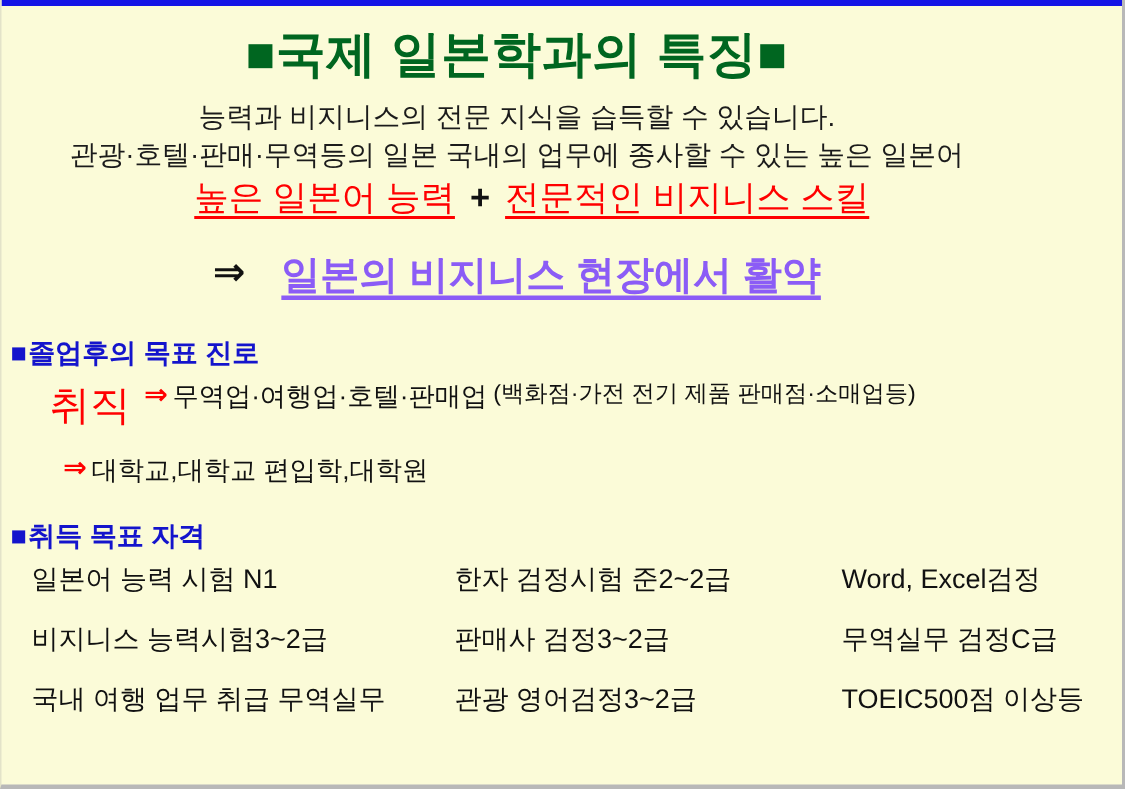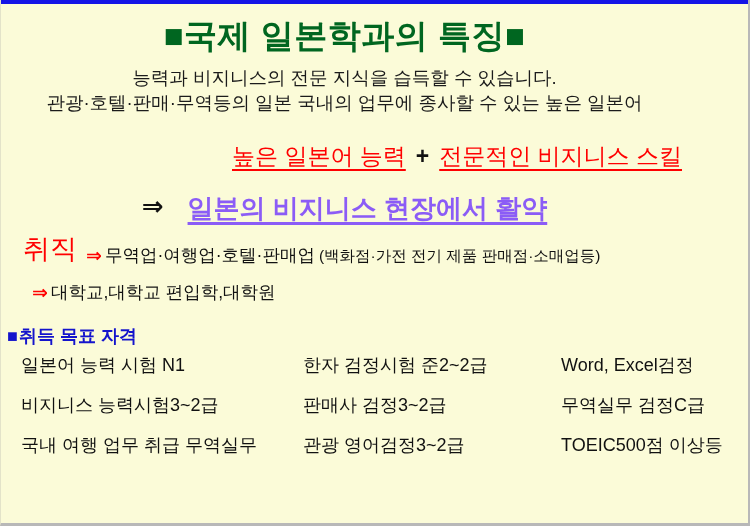--- a/index.html
+++ b/index.html
@@ -63,22 +63,21 @@
     color: #1b1b1b;
     font-size: 18.5px;
     line-height: 1.38;
     margin-top: 10px;
     padding: 0 16px;
   }
   #subtitle .ln { display: block; white-space: nowrap; }
 
   
   #equation {
-    text-align: right;
-    margin-top: 25px;
+    text-align: center;
     white-space: nowrap;
     padding-left: 20px;
   }
   .eq-term {
     color: #ff0000;
     font-size: 23px;
     text-decoration: underline;
     text-underline-offset: 5px;
     text-decoration-thickness: 2px;
     padding: 0 6px;
@@ -120,23 +119,24 @@
     white-space: nowrap;
   }
   .sec-head .sq { letter-spacing: 1px; }
 
   #sec-career { margin-top: 22px; }
   #sec-quals  { margin-top: 20px; }
 
   
   .career-row {
     display: flex;
-    align-items: flex-end;
+    align-items: flex-start;
     white-space: nowrap;
     padding-left: 22px;
+    margin-left: 10px;
   }
   #career-row-0 { margin-top: 5px; }
   #career-row-1 { margin-top: 13px; }
 
   .career-label {
     color: #ff0000;
     font-size: 27px;
     flex: 0 0 auto;
   }
   .career-arrow {
@@ -192,20 +192,23 @@
     </div>
 
     <div id="equation">
       <span class="eq-term">높은 일본어 능력</span><span class="eq-plus">+</span><span class="eq-term">전문적인  비지니스  스킬</span>
     </div>
 
     <div id="conclusion">
       <span class="arrow-big">⇒</span><span class="concl-text">일본의 비지니스  현장에서  활약</span>
     </div>
 
+    <div class="sec-head" id="sec-career">
+      <span class="sq">■</span><span>졸업후의 목표 진로</span>
+    </div>
 
     <div class="career-row" id="career-row-0">
       <span class="career-label">취직</span>
       <span class="career-arrow">⇒</span>
       <span class="career-desc">무역업·여행업·호텔·판매업</span>
       <span class="career-note">(백화점·가전 전기 제품 판매점·소매업등)</span>
     </div>
 
     <div class="career-row" id="career-row-1">
       <span class="career-arrow">⇒</span>

